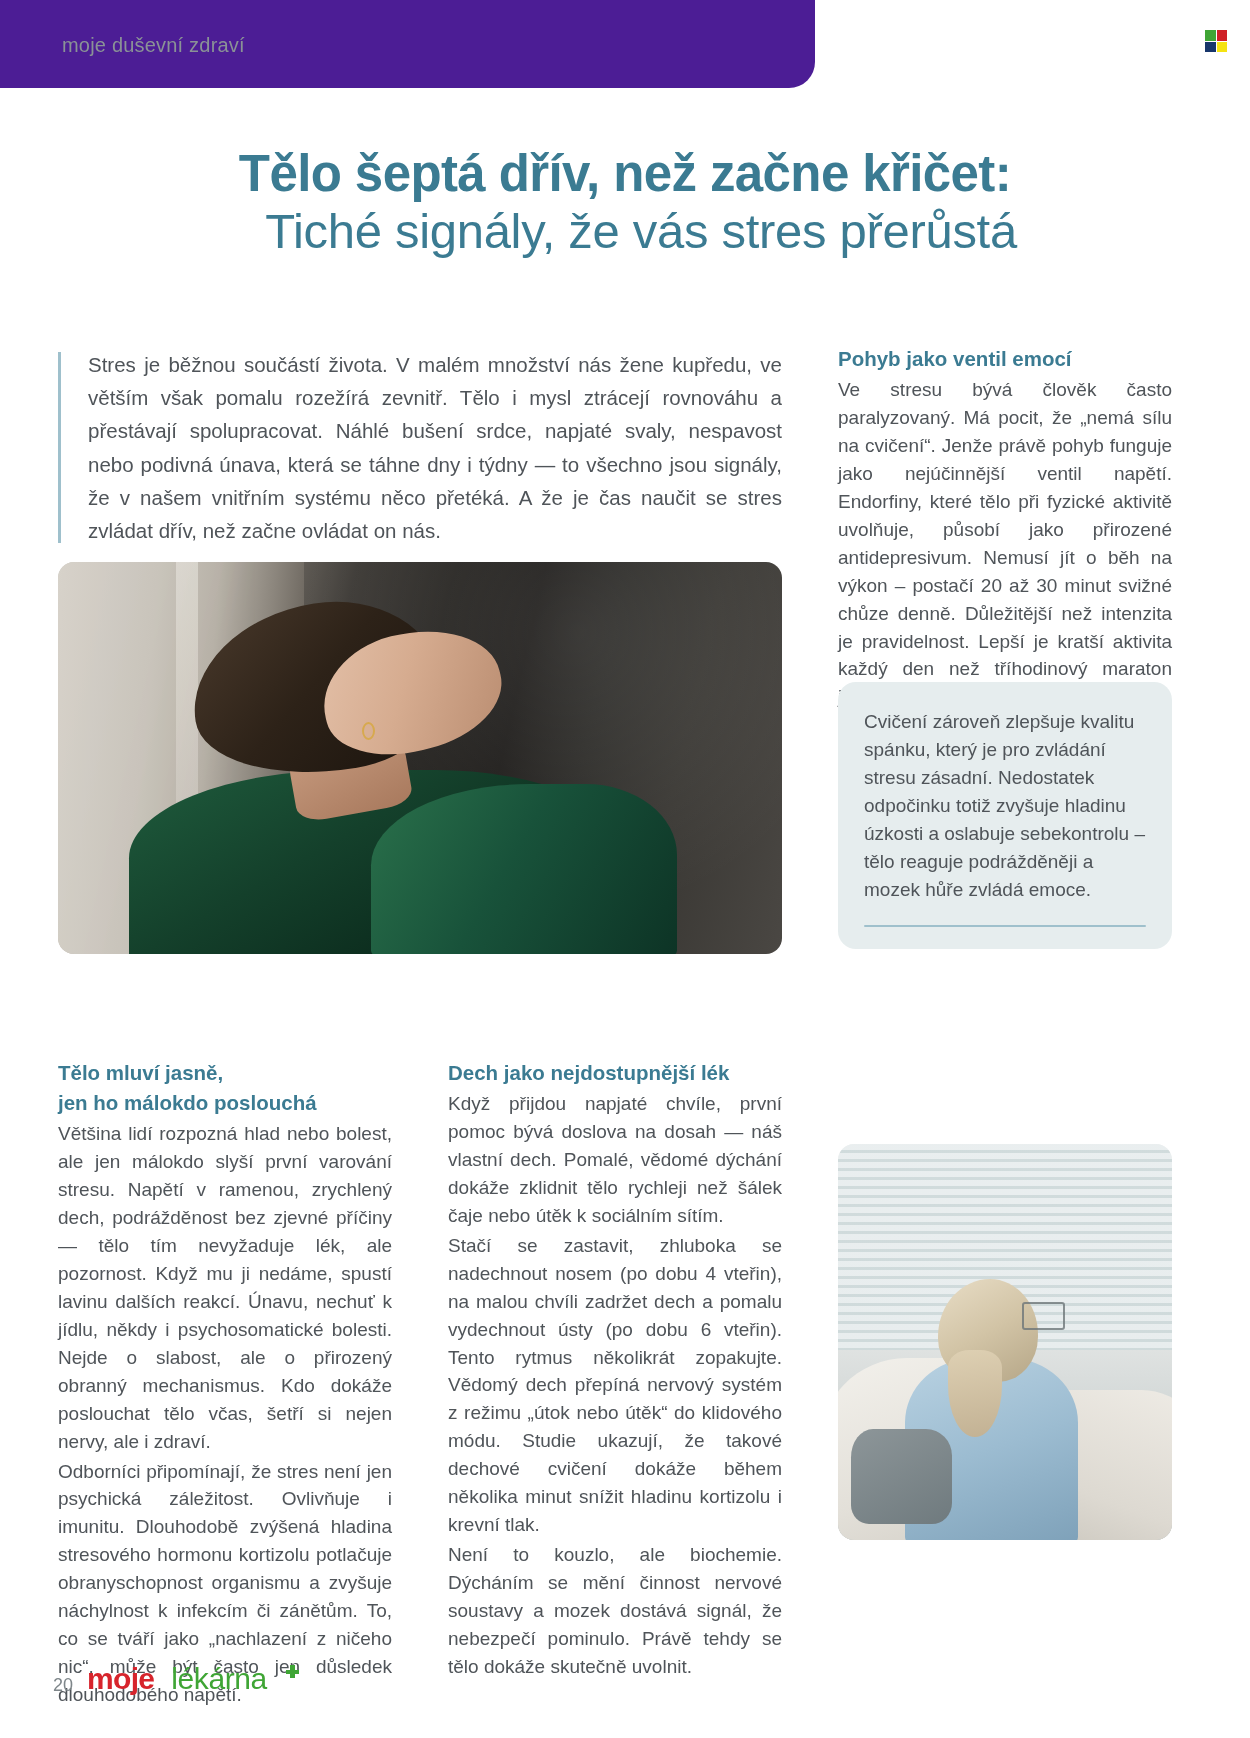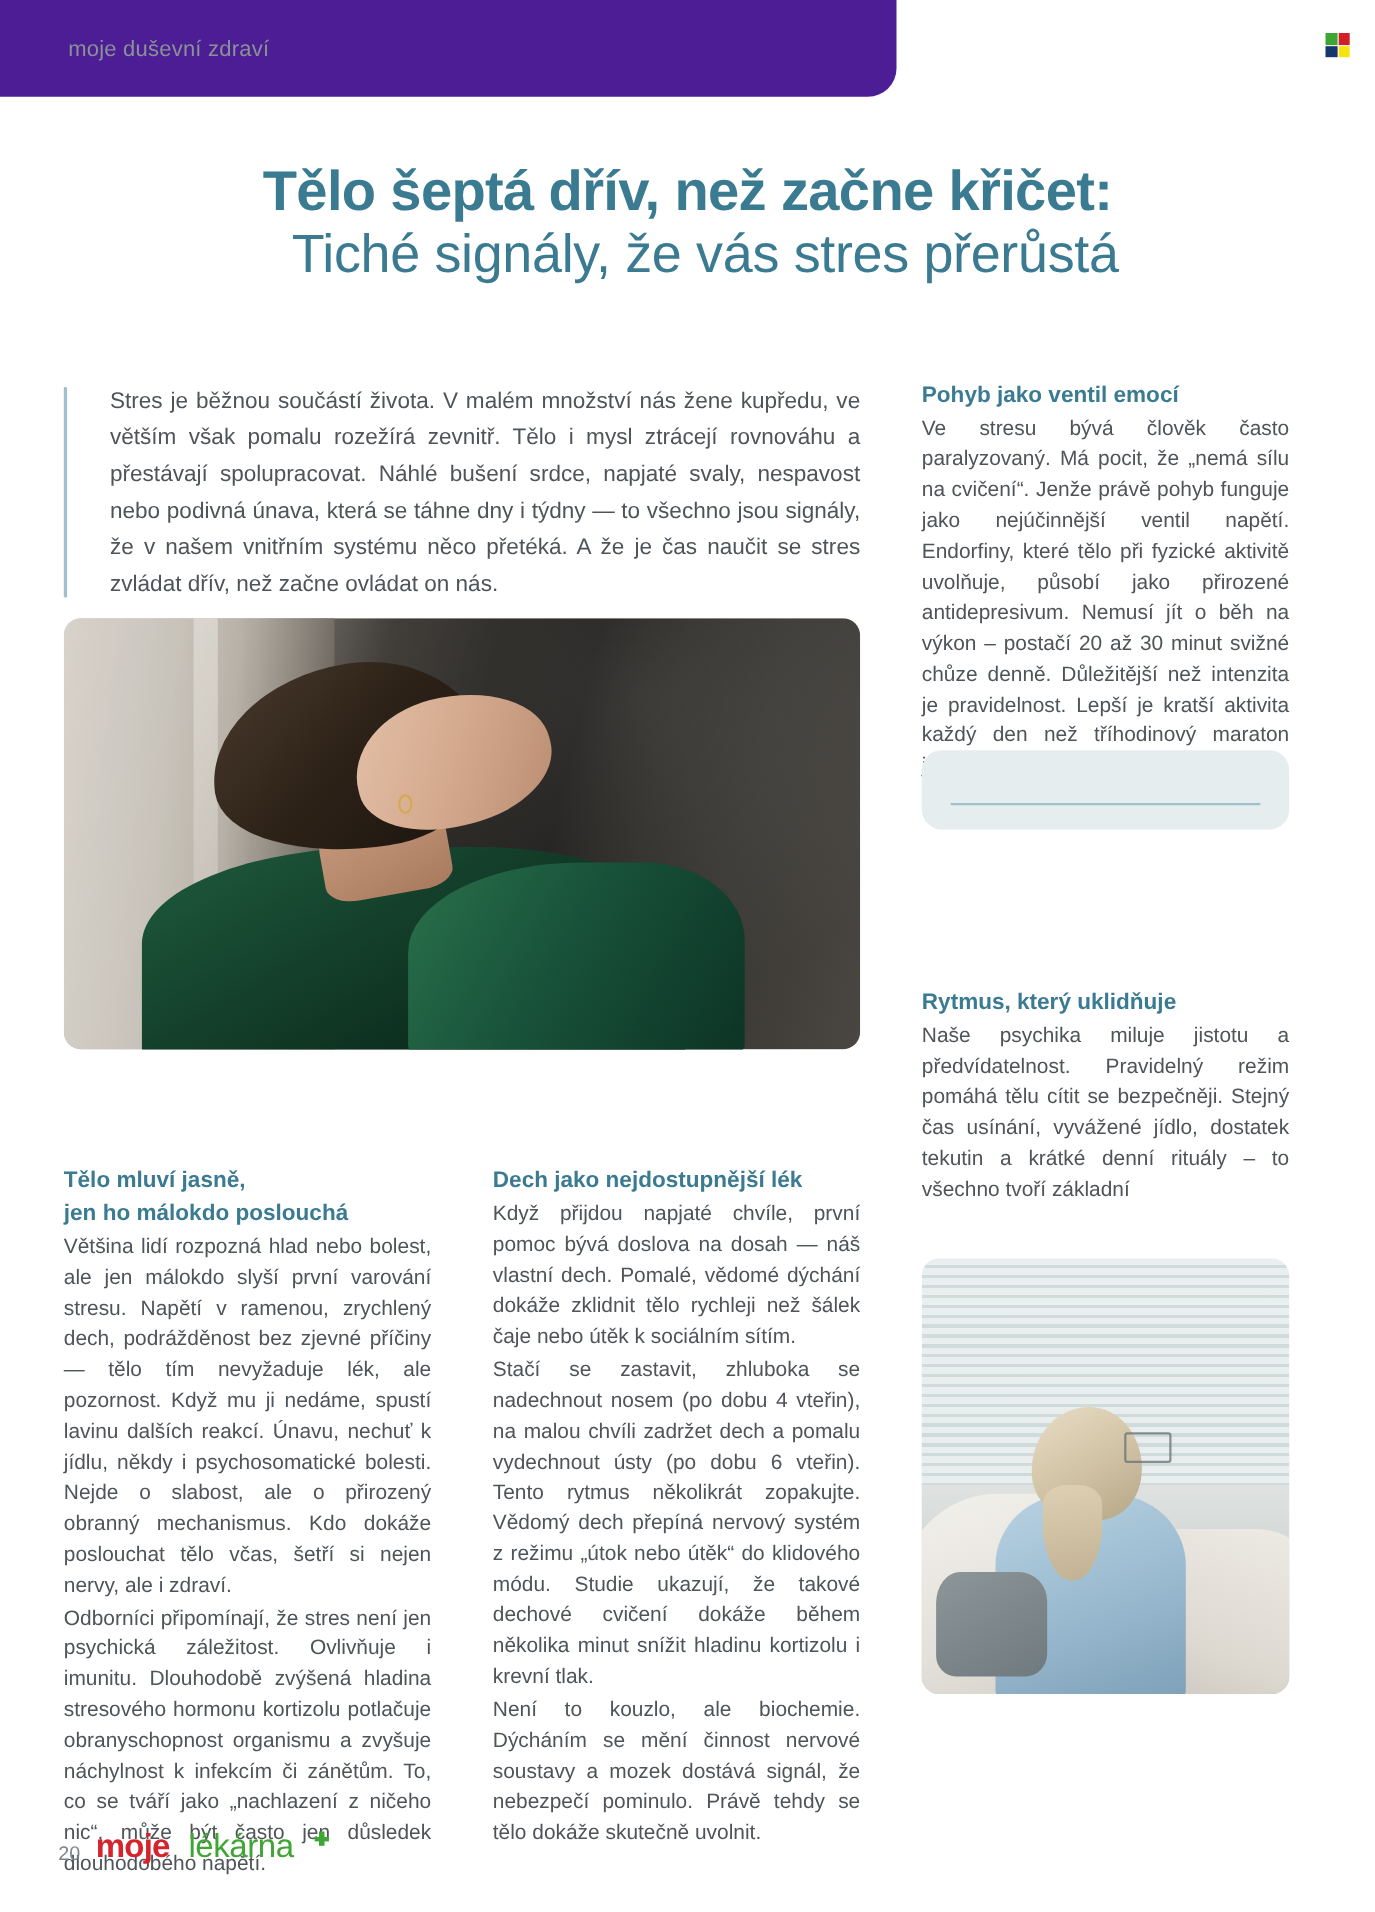--- a/index.html
+++ b/index.html
@@ -82,21 +82,21 @@
     white-space: nowrap;
     padding-left: 32px;
   }
 
   
   .intro {
     position: absolute;
     left: 58px;
     top: 348px;
     width: 724px;
-    padding-left: 42px;
+    padding-left: 30px;
   }
   .intro::before {
     content: "";
     position: absolute;
     left: 0;
     top: 4px;
     bottom: 4px;
     width: 3px;
     background: #9fc0cc;
   }
@@ -457,27 +457,24 @@
       <div class="wf-earring"></div>
     </div>
   </div>
 
   <div class="block-pohyb">
     <div class="sec-head">Pohyb jako ventil emocí</div>
     <p class="body-text">Ve stresu bývá člověk často paralyzovaný. Má pocit, že „nemá sílu na cvičení“. Jenže právě pohyb funguje jako nejúčinnější ventil napětí. Endorfiny, které tělo při fyzické aktivitě uvolňuje, působí jako přirozené antidepresivum. Nemusí jít o běh na výkon – postačí 20 až 30 minut svižné chůze denně. Důležitější než intenzita je pravidelnost. Lepší je kratší aktivita každý den než tříhodinový maraton jednou týdně.</p>
   </div>
 
   <div class="callout">
+    <p>Cvičení zároveň zlepšuje kvalitu spánku, který je pro zvládání stresu zásadní. Nedostatek odpočinku totiž zvyšuje hladinu úzkosti a oslabuje sebekontrolu – tělo reaguje podrážděněji a mozek hůře zvládá emoce.</p>
     <div class="callout-rule"></div>
   </div>
 
-  <div class="block-rytmus">
-    <div class="sec-head">Rytmus, který uklidňuje</div>
-    <p class="body-text">Naše psychika miluje jistotu a předvídatelnost. Pravidelný režim pomáhá tělu cítit se bezpečněji. Stejný čas usínání, vyvážené jídlo, dostatek tekutin a krátké denní rituály – to všechno tvoří základní</p>
-  </div>
 
   <div class="photo photo-senior">
     <div class="ps-blinds"></div>
     <div class="ps-wall"></div>
     <div class="ps-chair"></div>
     <div class="ps-chair2"></div>
     <div class="ps-person-body"></div>
     <div class="ps-person-hair"></div>
     <div class="ps-person-hair2"></div>
     <div class="ps-glasses"></div>

